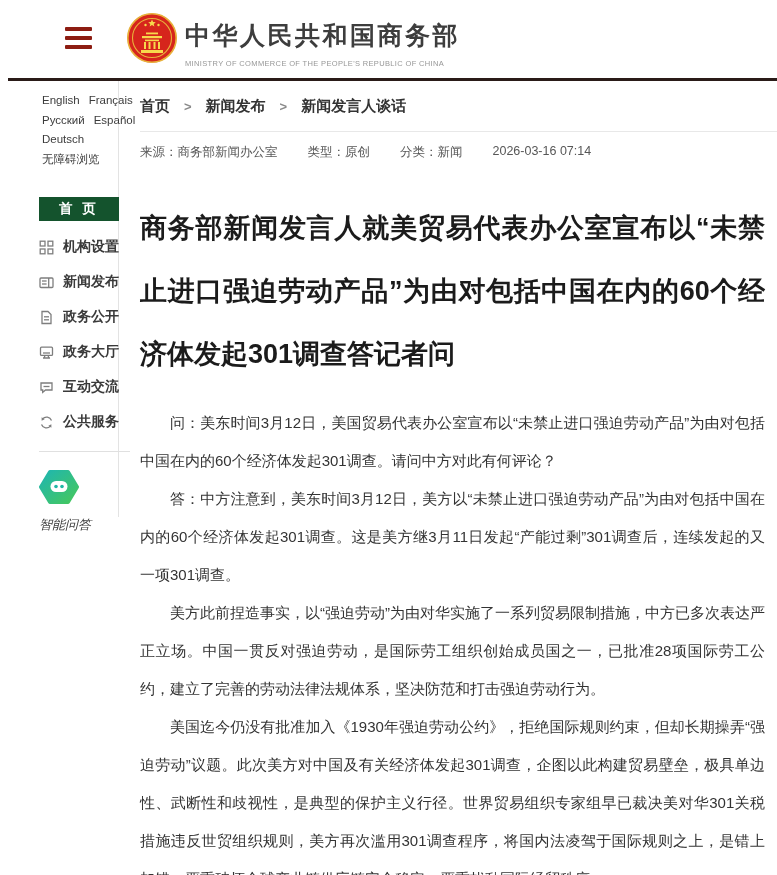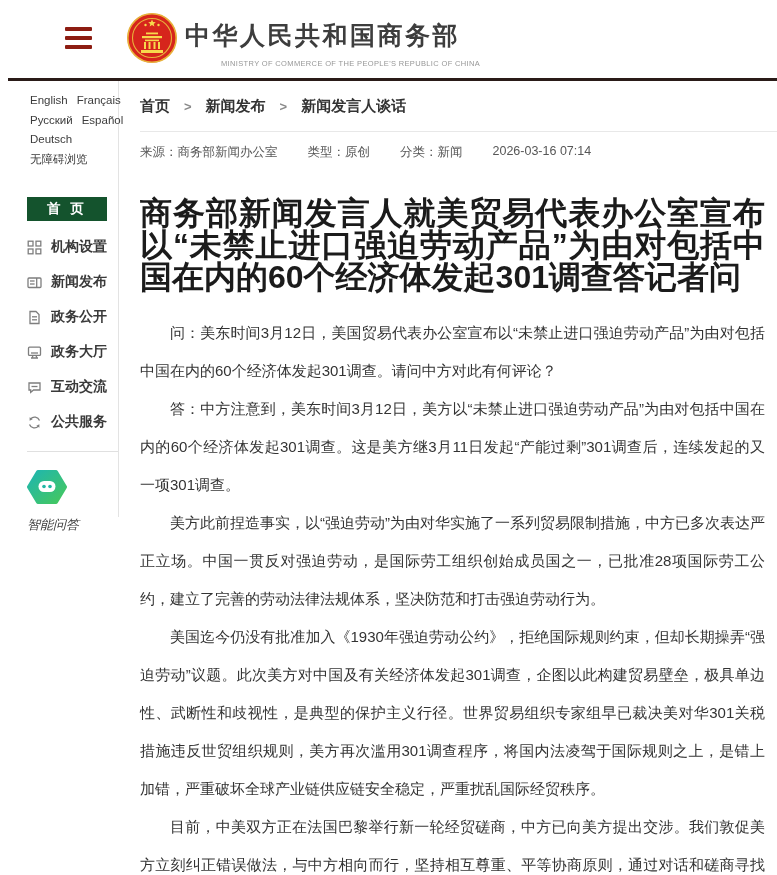--- a/index.html
+++ b/index.html
@@ -11,29 +11,29 @@
   .page{position:relative;width:777px;height:875px;}
 
   
   .header{position:absolute;top:0;left:8px;width:777px;height:78px;background:#fff;
           border-bottom:3px solid #2a1b18;box-sizing:content-box;}
   .hamburger{position:absolute;left:57px;top:27px;cursor:pointer;}
   .hamburger span{display:block;width:27px;height:4px;background:#8d1d12;margin-bottom:5px;border-radius:1px;}
   .emblem{position:absolute;left:118px;top:11px;width:52px;height:56px;}
   .brand{position:absolute;left:177px;top:19px;}
   .site-title{font-size:25px;color:#3d3d3d;letter-spacing:2.5px;font-weight:600;white-space:nowrap;}
-  .site-subtitle{margin-top:7px;font-size:7.5px;color:#979797;letter-spacing:0.35px;white-space:nowrap;margin-left:36px;}
+  .site-subtitle{margin-top:7px;font-size:7.5px;color:#979797;letter-spacing:0.35px;white-space:nowrap;}
   .search{position:absolute;left:466px;top:15px;width:311px;height:36px;background:#f3f3f3;
           display:flex;align-items:center;padding-left:16px;box-sizing:border-box;gap:10px;}
   .search input{border:0;background:transparent;outline:none;font-size:12.5px;color:#333;width:240px;
                 font-family:"Liberation Sans","DejaVu Sans",sans-serif;}
   .search input::placeholder{color:#9a9a9a;}
 
   
-  .sidebar{position:absolute;left:0;top:81px;width:118px;}
+  .sidebar{position:absolute;left:12px;top:81px;width:118px;}
   .v-divider{position:absolute;left:118px;top:81px;width:1px;height:436px;background:#e3e3e3;}
   .langs{margin:10px 0 0 30px;font-size:11.5px;color:#3c3c3c;line-height:19.5px;}
   .lang-row{display:flex;gap:9px;}
   .lang{cursor:pointer;white-space:nowrap;}
   .home-btn{margin:28px 0 0 27px;width:80px;height:24px;background:#14532d;color:#fff;
             font-size:13.5px;font-weight:bold;display:flex;align-items:center;justify-content:center;
             letter-spacing:3px;cursor:pointer;}
   .menu{margin-left:27px;}
   .menu-item{display:flex;align-items:center;gap:9px;margin-top:17px;font-size:14px;font-weight:bold;
              color:#3a3a3a;cursor:pointer;white-space:nowrap;}
@@ -43,21 +43,21 @@
   .smart-qa{margin:18px 0 0 27px;width:91px;cursor:pointer;font-style:italic;}
   .smart-qa-label{margin-top:8px;font-size:13px;color:#3d3d3d;}
 
   
   .main{position:absolute;left:140px;top:85px;width:625px;}
   .breadcrumb{display:flex;align-items:center;gap:14px;font-size:15px;font-weight:bold;color:#333;margin-top:12px;}
   .bc-item{cursor:pointer;}
   .bc-sep{color:#8a8a8a;font-size:13px;font-weight:bold;}
   .bc-divider{margin-top:15px;height:1px;background:#e8e8e8;width:637px;}
   .meta{margin-top:12px;display:flex;gap:30px;font-size:12.5px;color:#575757;}
-  .article-title{margin-top:36px;font-size:32px;font-weight:bold;color:#1b1b1b;line-height:32px;text-align:justify;}
+  .article-title{margin-top:36px;font-size:27px;font-weight:bold;color:#1b1b1b;line-height:63px;text-align:justify;}
   .article-body{margin-top:9px;font-size:15px;line-height:38px;color:#333;text-align:justify;}
   .article-body p{margin:0;text-indent:2em;}
 </style>
 </head>
 <body>
 
 <div class="page">
 
   <div class="header">
     <div class="hamburger">

